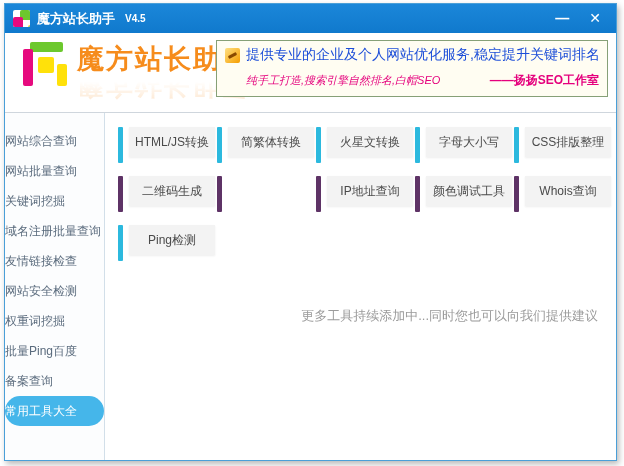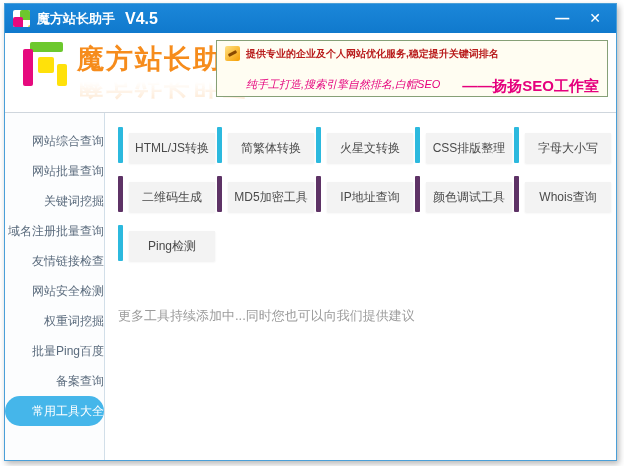--- a/index.html
+++ b/index.html
@@ -25,21 +25,21 @@
     display: flex; align-items: center;
     padding: 0 8px;
     color: #ffffff;
   }
   .app-icon {
     width: 17px; height: 17px; background: #ffffff;
     border-radius: 2px; margin-right: 7px;
     position: relative; overflow: hidden; flex: 0 0 auto;
   }
   .title { font-size: 13px; font-weight: bold; }
-  .version { font-size: 16px; font-weight: bold; margin-left: 10px; }
+  .version { font-size: 10px; font-weight: bold; margin-left: 10px; }
   .tb-spacer { flex: 1; }
   .tb-btn {
     font-size: 14px; font-weight: bold; color: #ffffff;
     padding: 0 7px; cursor: pointer; line-height: 29px;
   }
   .tb-btn.close { margin-left: 6px; }
   
   .header {
     height: 80px; position: relative;
     background: #ffffff;
@@ -79,61 +79,61 @@
   .b-icon {
     width: 15px; height: 15px; border-radius: 2px; flex: 0 0 auto;
     background: linear-gradient(135deg, #ffe082, #f59d00);
     position: relative; margin-right: 6px;
   }
   .b-icon::after {
     content: ""; position: absolute; left: 3px; top: 6px;
     width: 9px; height: 3px; background: #8a4a00;
     transform: rotate(-28deg); border-radius: 1px;
   }
-  .b-text { font-size: 10px; font-weight: bold; color: #b91c1c; white-space: nowrap; }
+  .b-text { font-size: 14px; font-weight: normal; color: #1d4ed8; white-space: nowrap; }
   .b-line2 {
-    display: flex; justify-content: space-between; align-items: flex-start;
-    margin-top: 16px; padding-left: 21px;
+    display: flex; justify-content: space-between; align-items: center;
+    margin-top: 8px; padding-left: 21px;
   }
   .b-tagline { font-size: 11px; font-style: italic; color: #e5007d; white-space: nowrap; }
-  .b-sign { font-size: 15px; font-weight: bold; color: #e5007d; white-space: nowrap; }
+  .b-sign { font-size: 12px; font-weight: bold; color: #e5007d; white-space: nowrap; }
   
   .content { display: flex; height: 347px; }
   .sidebar {
     width: 100px; flex: 0 0 auto;
     border-right: 1px solid #d2dfe9;
     background: #fcfdfe;
     padding-top: 13px;
     box-sizing: border-box;
   }
   .side-item {
     height: 30px; line-height: 30px;
-    text-align: right; font-size: 12px;
+    text-align: left; font-size: 12px;
     color: #5a6b7d; cursor: pointer;
     white-space: nowrap;
   }
   .side-item[data-selected="true"] {
     background: #45b6ea; color: #ffffff; border-radius: 15px;
   }
   .main { flex: 1; padding: 14px 0 0 13px; position: relative; }
   .tools { display: flex; flex-wrap: wrap; width: 500px; column-gap: 2px; row-gap: 13px; }
-  .tool { display: flex; align-items: flex-end; width: 97px; cursor: pointer; }
+  .tool { display: flex; align-items: flex-start; width: 97px; cursor: pointer; }
   .tool .bar { width: 5px; height: 36px; flex: 0 0 auto; border-radius: 1px; }
   .tool[data-accent="cyan"] .bar { background: #2cb9de; }
   .tool[data-accent="purple"] .bar { background: #5e3366; }
   .tool-label {
     margin-left: 6px; width: 86px; height: 30px;
     background: #f3f3f3;
     display: flex; align-items: center; justify-content: center;
     font-size: 12px; color: #4a4a4a; white-space: nowrap;
     box-shadow: 0 1px 2px rgba(0,0,0,0.07);
   }
   .notice {
     margin-top: 46px; width: 480px;
-    text-align: left; font-size: 13px; color: #9b9b9b;
+    text-align: right; font-size: 13px; color: #9b9b9b;
     white-space: nowrap;
   }
 </style>
 </head>
 <body>
 
 <div class="window">
 
   <div class="titlebar">
     <span class="app-icon">
@@ -217,33 +217,32 @@
           <div class="tool" data-accent="cyan">
             <span class="bar"></span>
             <span class="tool-label">简繁体转换</span>
           </div>
           <div class="tool" data-accent="cyan">
             <span class="bar"></span>
             <span class="tool-label">火星文转换</span>
           </div>
           <div class="tool" data-accent="cyan">
             <span class="bar"></span>
+            <span class="tool-label">字母大小写</span>
+          </div>
+          <div class="tool" data-accent="cyan">
+            <span class="bar"></span>
             <span class="tool-label">CSS排版整理</span>
           </div>
-          <div class="tool" data-accent="cyan">
-            <span class="bar"></span>
-            <span class="tool-label">字母大小写</span>
-          </div>
           <div class="tool" data-accent="purple">
             <span class="bar"></span>
             <span class="tool-label">二维码生成</span>
           </div>
           <div class="tool" data-accent="purple">
             <span class="bar"></span>
-            <span class="tool-label">MD5加密工具</span>
           </div>
           <div class="tool" data-accent="purple">
             <span class="bar"></span>
             <span class="tool-label">IP地址查询</span>
           </div>
           <div class="tool" data-accent="purple">
             <span class="bar"></span>
             <span class="tool-label">颜色调试工具</span>
           </div>
           <div class="tool" data-accent="purple">

